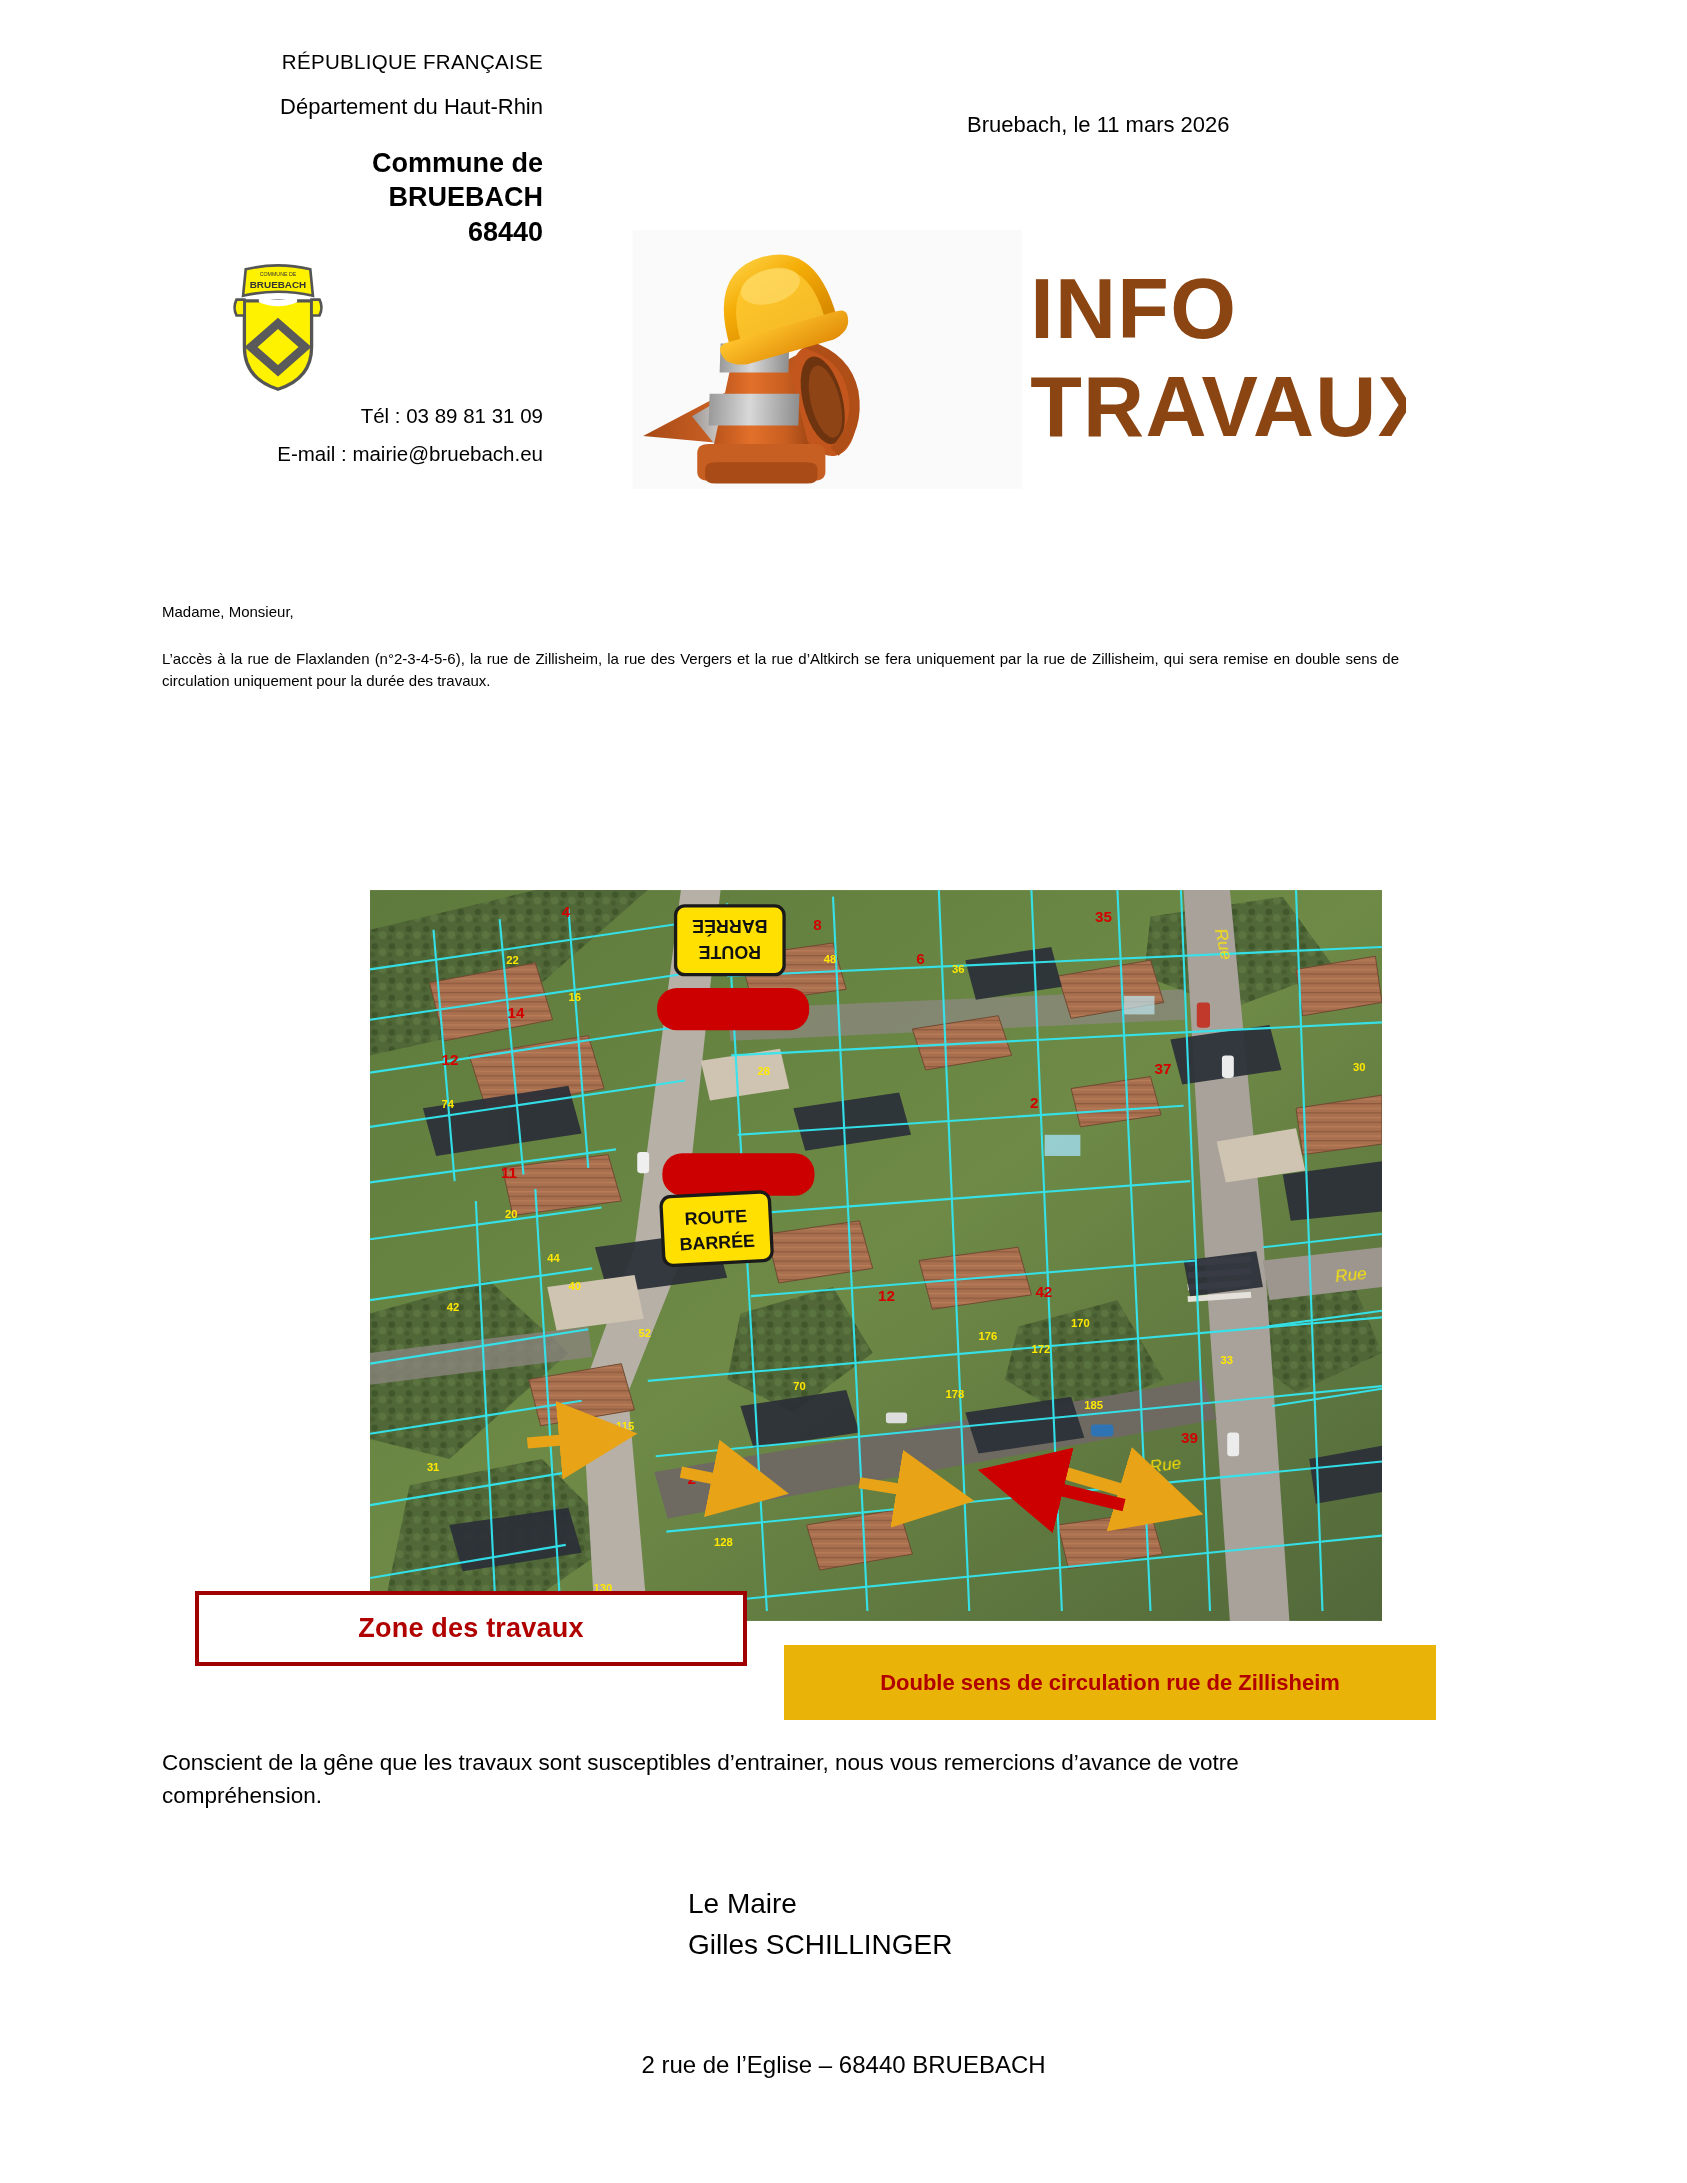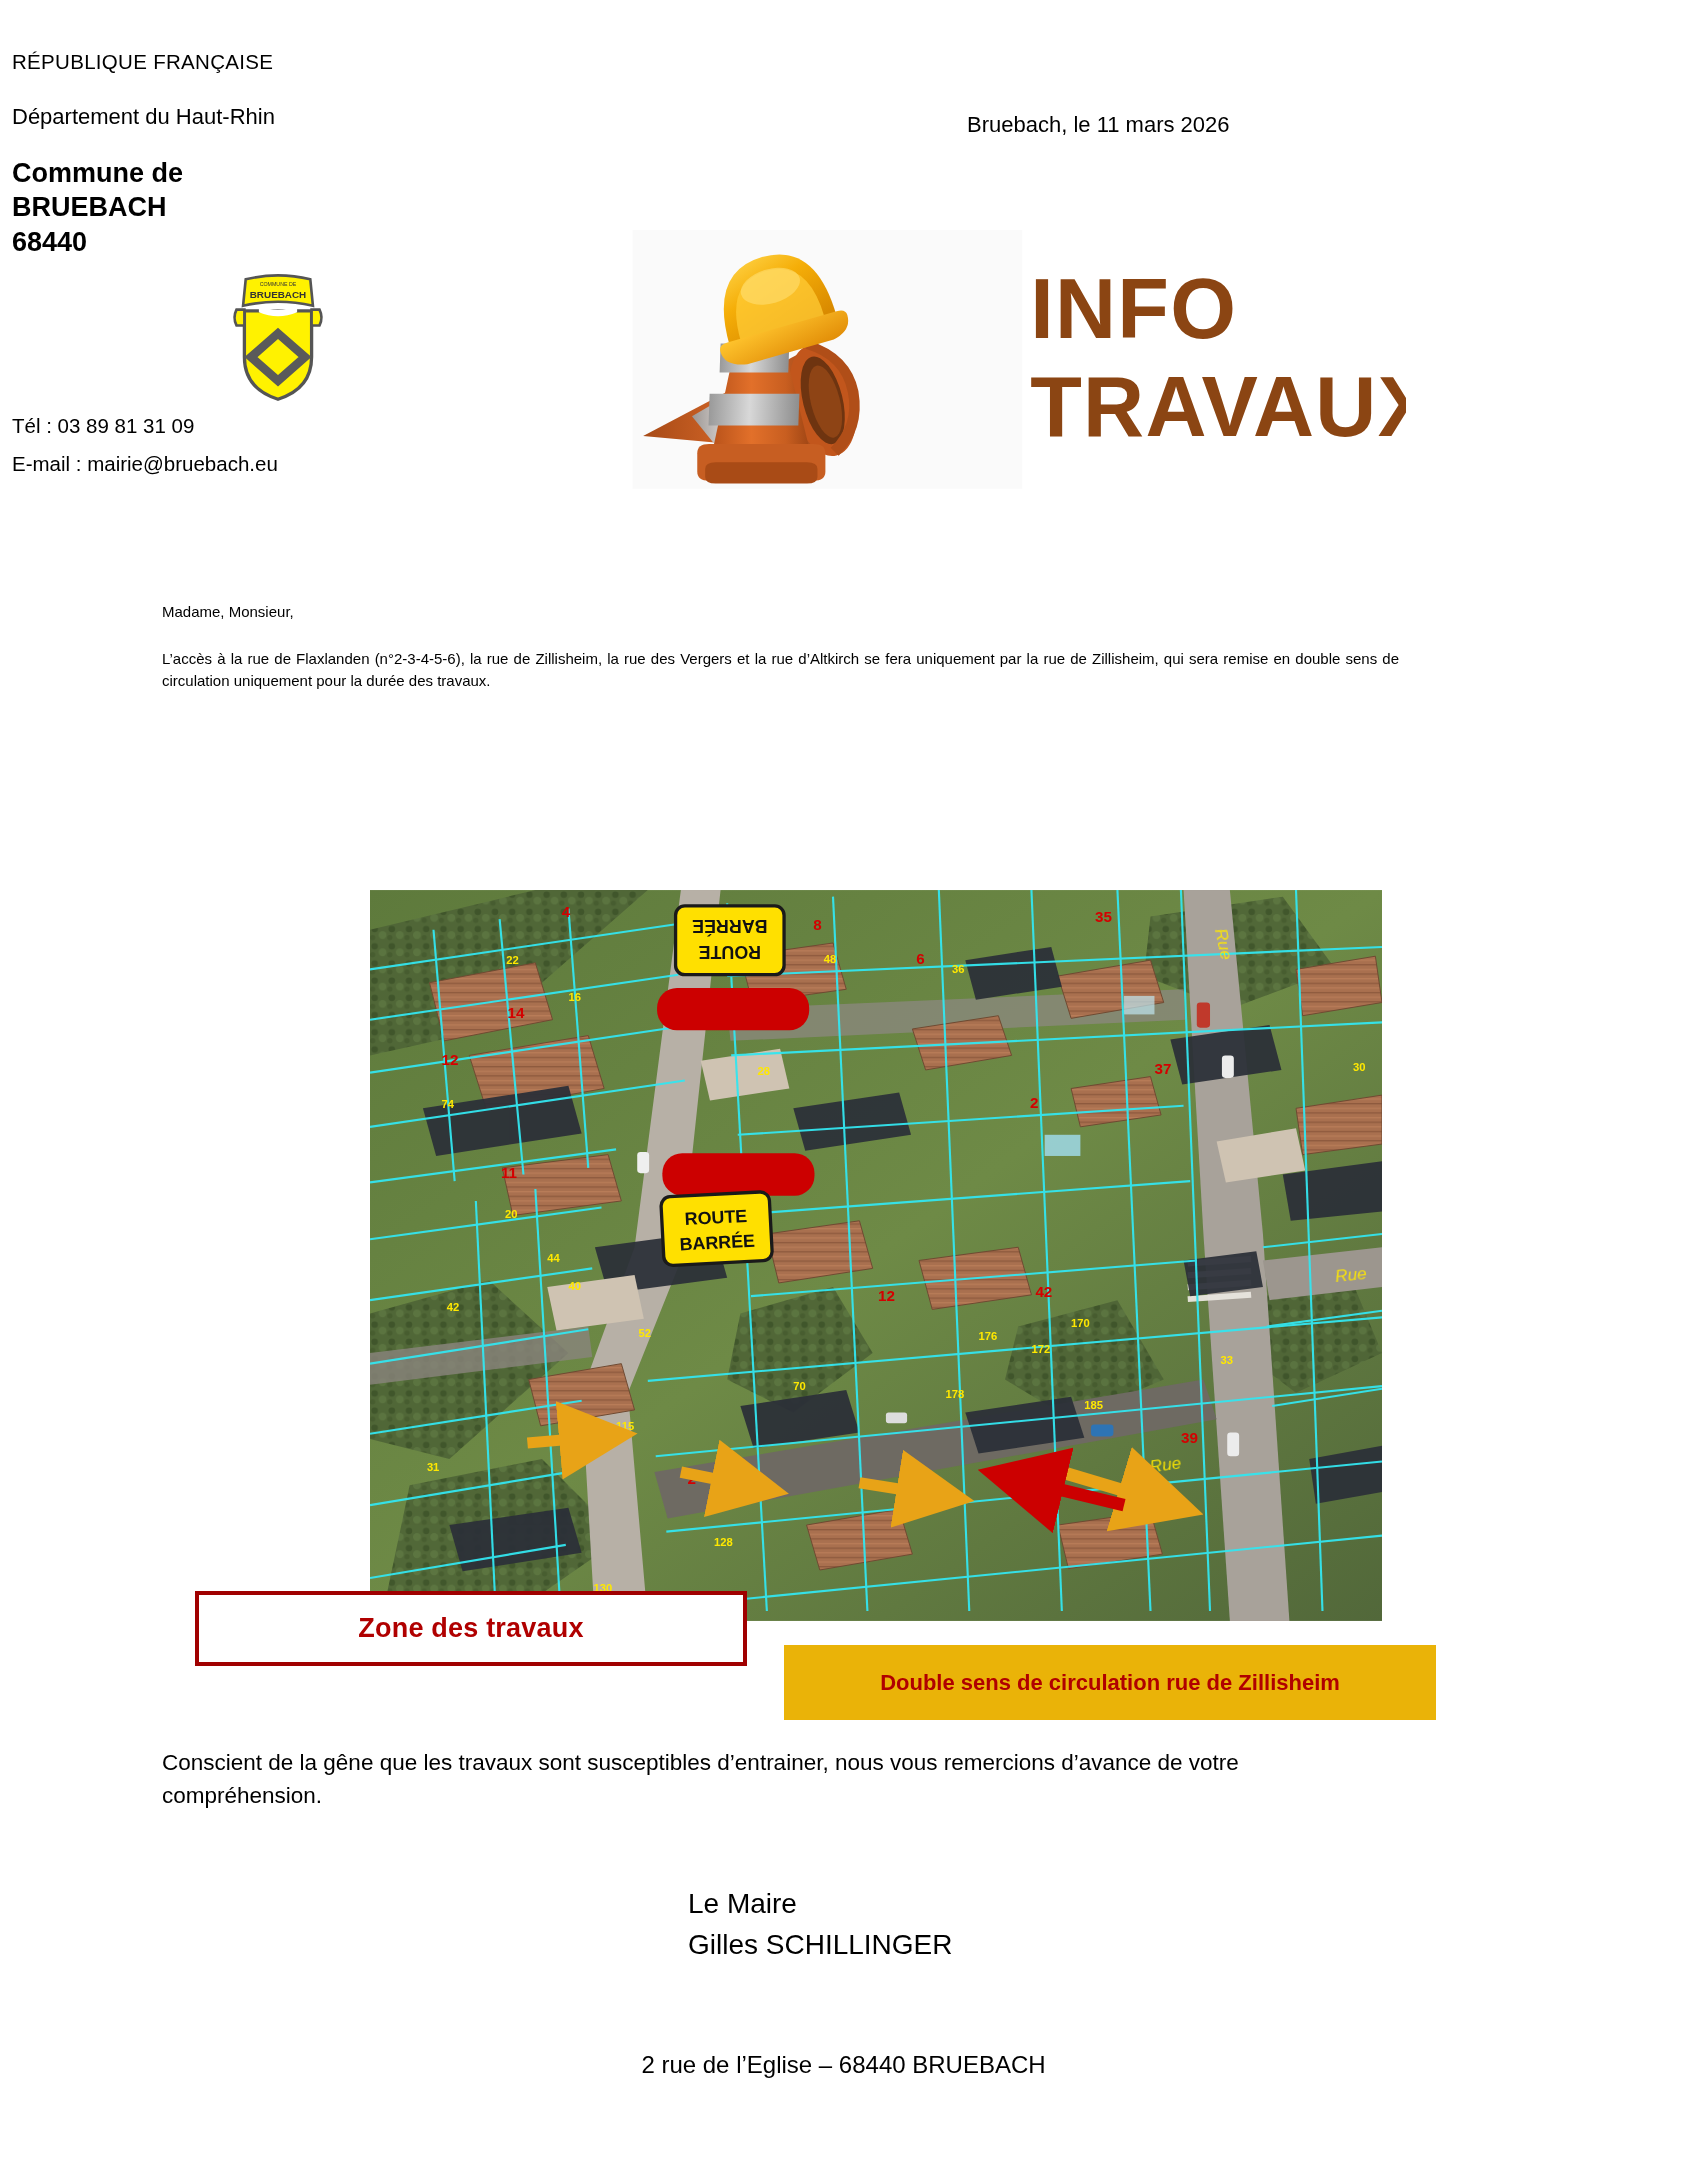--- a/index.html
+++ b/index.html
@@ -8,23 +8,23 @@
     width:1687px; height:2183px;
     background:#ffffff;
     font-family:"Liberation Sans", sans-serif;
     color:#000;
     position:relative;
     overflow:hidden;
   }
   .page { position:relative; width:1687px; height:2183px; }
 
   
-  .hdr-left { position:absolute; left:0; top:52px; width:543px; text-align:left;padding-left:12px; }
+  .hdr-left { position:absolute; left:0; top:52px; width:543px; text-align:right;padding-left:12px; }
   .hdr-rf { font-size:20.5px; letter-spacing:0.3px; line-height:1.0; }
-  .hdr-dept { font-size:22px; margin-top:33px; line-height:1.0; }
+  .hdr-dept { font-size:22px; margin-top:23px; line-height:1.0; }
   .hdr-commune { font-size:27px; font-weight:bold; margin-top:28px; line-height:1.28; }
 
   .blason-wrap { margin-top:10.6px; display:flex; justify-content:center; }
   .blason { width:112px; height:132px; }
 
   .hdr-tel { font-size:20.5px; margin-top:14.6px; line-height:1.0; }
   .hdr-mail { font-size:20.5px; margin-top:17px; line-height:1.0; }
 
   .hdr-date { position:absolute; left:967px; top:112px; font-size:22px; white-space:nowrap; }
 

